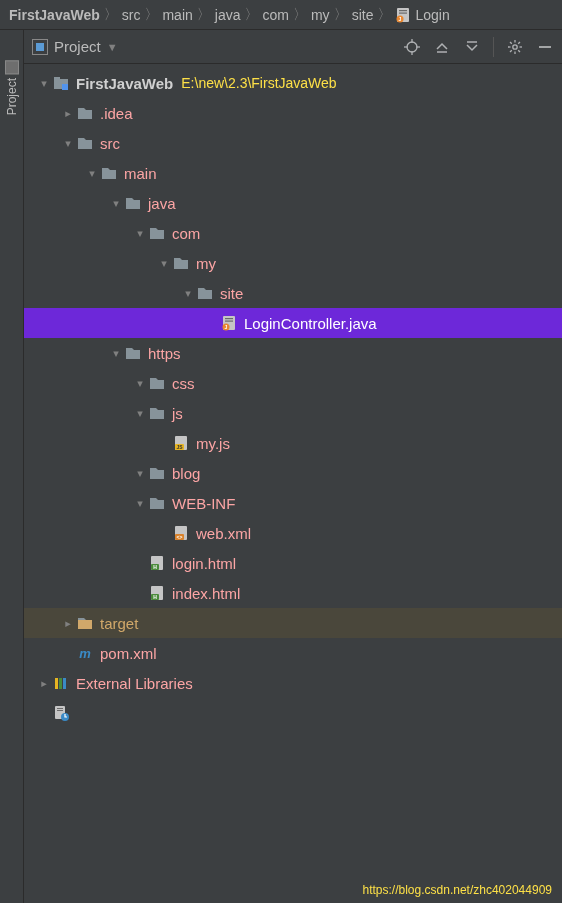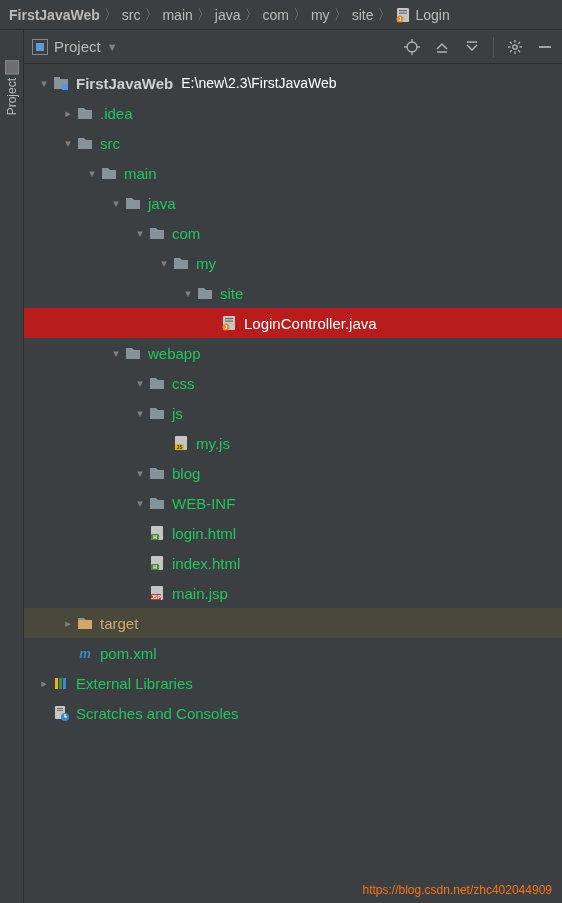--- a/index.html
+++ b/index.html
@@ -24,37 +24,37 @@
 .panel-title-icon { width: 16px; height: 16px; border: 1px solid #888; background: #3c3f41; display: flex; align-items: center; justify-content: center; }
 .panel-title-icon::before { content: ""; width: 8px; height: 8px; background: #5b9bd5; }
 .panel-title-text { font-weight: 400; font-size: 15px; color: #bbbbbb; }
 .panel-header-actions { display: flex; align-items: center; gap: 12px; }
 .header-icon { width: 18px; height: 18px; display: flex; align-items: center; justify-content: center; cursor: pointer; color: #afb1b3; }
 .header-icon svg { width: 16px; height: 16px; }
 .header-sep { width: 1px; height: 20px; background: #555; }
 
 .tree { flex: 1; overflow-y: auto; overflow-x: hidden; padding-top: 4px; font-size: 15px; position: relative; }
 .tree-row { height: 30px; display: flex; align-items: center; white-space: nowrap; cursor: pointer; padding-right: 8px; }
-.tree-row.selected { background: #b91c1c; color: #ffffff; }
+.tree-row.selected { background: #6d28d9; color: #ffffff; }
 .tree-row.target-row { background: #4a473b; }
 .indent { display: inline-block; }
 .arrow { width: 16px; display: inline-flex; align-items: center; justify-content: center; color: #808080; font-size: 11px; }
 .arrow.spacer { visibility: hidden; }
 .tree-icon { width: 18px; height: 16px; display: inline-flex; align-items: center; justify-content: center; margin-right: 6px; flex-shrink: 0; }
-.tree-label { color: #22c55e; }
+.tree-label { color: #fca5a5; }
 .tree-label.bold { font-weight: 600; color: #d0d0d0; }
 .selected .tree-label { color: #ffffff; }
-.tree-path { color: #ffffff; margin-left: 8px; font-size: 14px; }
+.tree-path { color: #fde047; margin-left: 8px; font-size: 14px; }
 .target-row .tree-label { color: #d1a86a; }
 .target-row .tree-icon svg path.folder-fill { fill: #d1a86a; }
 
 .folder svg path.folder-fill { fill: #87939a; }
 .folder svg path.folder-tab { fill: #87939a; }
 
-.watermark { position: absolute; bottom: 6px; right: 10px; font-size: 12px; color: #f97316; }
+.watermark { position: absolute; bottom: 6px; right: 10px; font-size: 12px; color: #fde047; }
 
 svg { display: block; }
 </style>
 </head>
 <body>
 
 <div class="breadcrumb" id="breadcrumb">
     <span class="breadcrumb-item bold">
       <span>FirstJavaWeb</span>
     </span>
@@ -267,21 +267,21 @@
         </div>
         <div class="tree-row">
           <span class="indent" style="width: 84px;"></span>
           <span class="arrow">▾</span>
           <span class="tree-icon folder">
             <svg width="16" height="16">
               <path class="folder-tab" d="M1 3 H7 L9 5 H1 Z" fill="#87939a"></path>
               <path class="folder-fill" d="M1 5 H15 V14 H1 Z" fill="#87939a"></path>
             </svg>
           </span>
-          <span class="tree-label">webapp</span>
+          <span class="tree-label">https</span>
         </div>
         <div class="tree-row">
           <span class="indent" style="width: 108px;"></span>
           <span class="arrow">▾</span>
           <span class="tree-icon folder">
             <svg width="16" height="16">
               <path class="folder-tab" d="M1 3 H7 L9 5 H1 Z" fill="#87939a"></path>
               <path class="folder-fill" d="M1 5 H15 V14 H1 Z" fill="#87939a"></path>
             </svg>
           </span>
@@ -326,20 +326,32 @@
           <span class="arrow">▾</span>
           <span class="tree-icon folder">
             <svg width="16" height="16">
               <path class="folder-tab" d="M1 3 H7 L9 5 H1 Z" fill="#87939a"></path>
               <path class="folder-fill" d="M1 5 H15 V14 H1 Z" fill="#87939a"></path>
             </svg>
           </span>
           <span class="tree-label">WEB-INF</span>
         </div>
         <div class="tree-row">
+          <span class="indent" style="width: 132px;"></span>
+          <span class="arrow spacer">▸</span>
+          <span class="tree-icon ">
+            <svg width="16" height="16">
+              <rect x="2" y="1" width="12" height="14" rx="1" fill="#c5c5c5"></rect>
+              <rect x="2" y="9" width="9" height="6" rx="1" fill="#d9822b"></rect>
+              <text x="6.5" y="14" font-size="5" fill="#fff" text-anchor="middle" font-weight="bold">&lt;&gt;</text>
+            </svg>
+          </span>
+          <span class="tree-label">web.xml</span>
+        </div>
+        <div class="tree-row">
           <span class="indent" style="width: 108px;"></span>
           <span class="arrow spacer">▸</span>
           <span class="tree-icon ">
             <svg width="16" height="16">
               <rect x="2" y="1" width="12" height="14" rx="1" fill="#c5c5c5"></rect>
               <rect x="2" y="9" width="8" height="6" rx="1" fill="#4a8a3a"></rect>
               <text x="6" y="14" font-size="5" fill="#fff" text-anchor="middle" font-weight="bold">H</text>
             </svg>
           </span>
           <span class="tree-label">login.html</span>
@@ -348,32 +360,20 @@
           <span class="indent" style="width: 108px;"></span>
           <span class="arrow spacer">▸</span>
           <span class="tree-icon ">
             <svg width="16" height="16">
               <rect x="2" y="1" width="12" height="14" rx="1" fill="#c5c5c5"></rect>
               <rect x="2" y="9" width="8" height="6" rx="1" fill="#4a8a3a"></rect>
               <text x="6" y="14" font-size="5" fill="#fff" text-anchor="middle" font-weight="bold">H</text>
             </svg>
           </span>
           <span class="tree-label">index.html</span>
-        </div>
-        <div class="tree-row">
-          <span class="indent" style="width: 108px;"></span>
-          <span class="arrow spacer">▸</span>
-          <span class="tree-icon ">
-            <svg width="16" height="16">
-              <rect x="2" y="1" width="12" height="14" rx="1" fill="#c5c5c5"></rect>
-              <rect x="2" y="9" width="10" height="6" rx="1" fill="#c0392b"></rect>
-              <text x="7" y="14" font-size="5" fill="#fff" text-anchor="middle" font-weight="bold">JSP</text>
-            </svg>
-          </span>
-          <span class="tree-label">main.jsp</span>
         </div>
         <div class="tree-row target-row">
           <span class="indent" style="width: 36px;"></span>
           <span class="arrow">▸</span>
           <span class="tree-icon folder">
             <svg width="16" height="16">
               <path class="folder-tab" d="M1 3 H7 L9 5 H1 Z" fill="#87939a"></path>
               <path class="folder-fill" d="M1 5 H15 V14 H1 Z" fill="#87939a"></path>
             </svg>
           </span>
@@ -406,19 +406,18 @@
           <span class="arrow spacer">▸</span>
           <span class="tree-icon ">
             <svg width="16" height="16">
               <rect x="2" y="1" width="10" height="13" rx="1" fill="#c5c5c5"></rect>
               <rect x="4" y="3" width="6" height="1" fill="#6a6a6a"></rect>
               <rect x="4" y="5" width="6" height="1" fill="#6a6a6a"></rect>
               <circle cx="12" cy="12" r="4" fill="#3a8ac6"></circle>
               <path d="M12 9 V12 H14" stroke="#fff" stroke-width="1.2" fill="none"></path>
             </svg>
           </span>
-          <span class="tree-label">Scratches and Consoles</span>
         </div>
         <div class="watermark">https://blog.csdn.net/zhc402044909</div>
     </div>
 
   </div>
 </div>
 
 </body></html>

